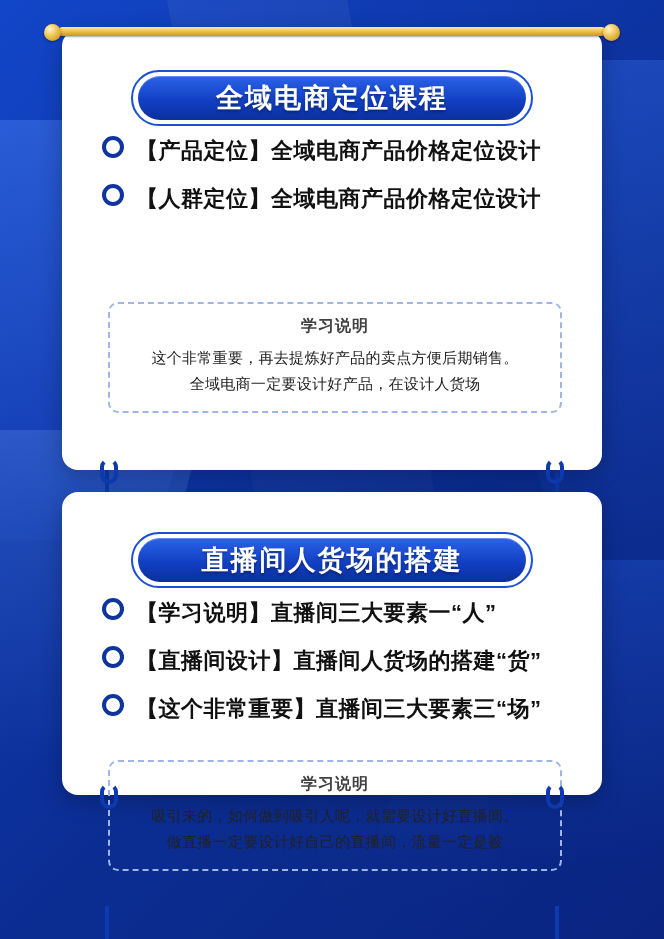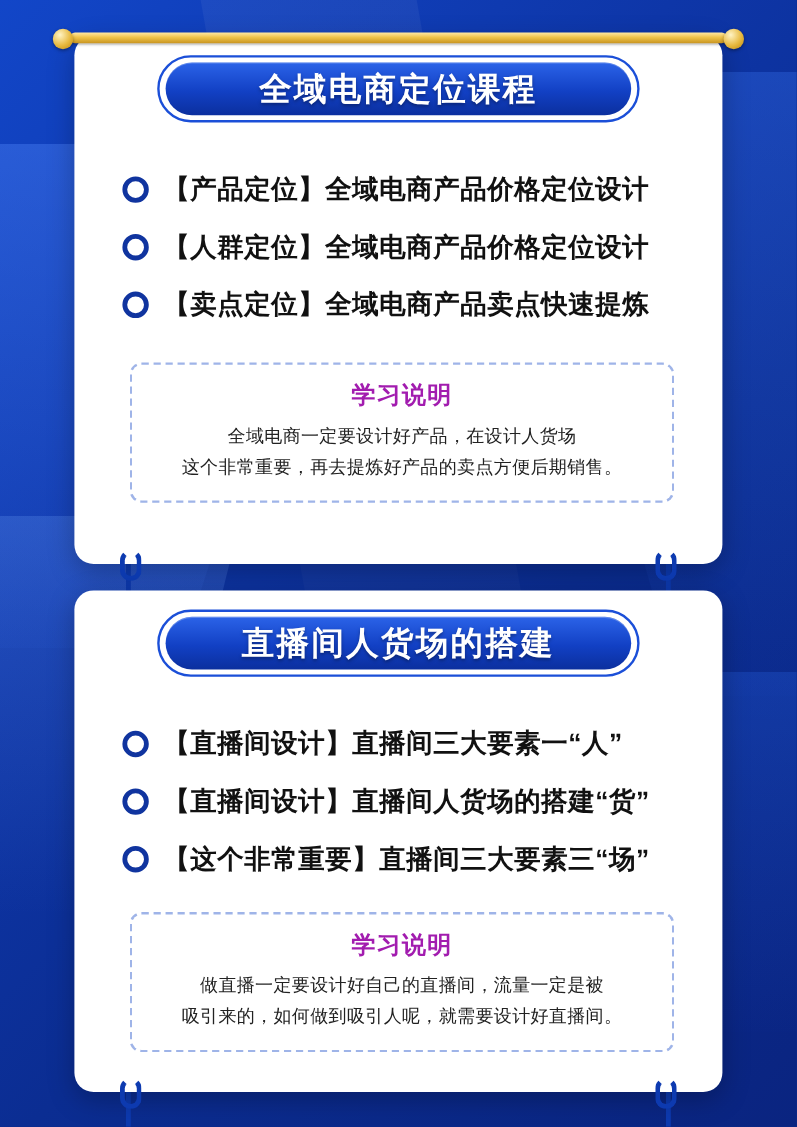--- a/index.html
+++ b/index.html
@@ -94,21 +94,21 @@
   }
   .card {
     position: absolute;
     left: 62px;
     width: 540px;
     background: #ffffff;
     border-radius: 16px;
     box-shadow: 0 6px 22px rgba(0,0,0,0.25);
   }
   .card-1 { top: 30px; height: 440px; }
-  .card-2 { top: 492px; height: 418px; }
+  .card-2 { top: 492px; height: 303px; }
 
   
   .hole {
     position: absolute;
     width: 18px; height: 26px;
     border-radius: 9px;
     border: 4px solid #0d3ab0;
     border-top-color: transparent;
     background: transparent;
   }
@@ -125,21 +125,21 @@
   .conn-a { left: 105px; top: 444px; height: 52px; }
   .conn-b { left: 555px; top: 444px; height: 52px; }
   .conn-c { left: 105px; top: 906px; height: 33px; }
   .conn-d { left: 555px; top: 906px; height: 33px; }
 
   
   .pill-wrap {
     position: absolute;
     left: 50%;
     transform: translateX(-50%);
-    top: 16px;
+    top: 40px;
     width: 402px;
     height: 56px;
   }
   .pill-outer {
     position: absolute;
     inset: 0;
     border: 2px solid #1b4fd8;
     border-radius: 28px;
   }
   .pill-inner {
@@ -163,21 +163,20 @@
 
   
   .bullets {
     position: absolute;
     left: 40px;
     right: 28px;
     top: 106px;
   }
   .bullet-row {
     display: flex;
-    align-items: center;
     height: 44px;
     margin-bottom: 4px;
   }
   .dot {
     flex: 0 0 auto;
     width: 22px; height: 22px;
     border-radius: 50%;
     background: #ffffff;
     border: 4px solid #10349f;
     margin-right: 12px;
@@ -194,22 +193,22 @@
   .note {
     position: absolute;
     left: 46px;
     right: 40px;
     border: 2px dashed #9fb4e8;
     border-radius: 10px;
     padding: 12px 10px 14px;
     text-align: center;
   }
   .note-title {
-    color: #a21caf;
-    font-size: 20px;
+    color: #404040;
+    font-size: 16px;
     font-weight: bold;
     letter-spacing: 1px;
     margin-bottom: 8px;
   }
   .note-line {
     color: #222222;
     font-size: 15px;
     line-height: 26px;
     letter-spacing: 0.3px;
   }
@@ -249,63 +248,59 @@
 
     <div class="bullets">
       <div class="bullet-row">
         <span class="dot"></span>
         <span class="bullet-text">【产品定位】全域电商产品价格定位设计</span>
       </div>
       <div class="bullet-row">
         <span class="dot"></span>
         <span class="bullet-text">【人群定位】全域电商产品价格定位设计</span>
       </div>
-      <div class="bullet-row">
-        <span class="dot"></span>
-        <span class="bullet-text">【卖点定位】全域电商产品卖点快速提炼</span>
-      </div>
     </div>
 
     <div class="note" style="top:272px;">
       <div class="note-title">学习说明</div>
+      <div class="note-line">这个非常重要，再去提炼好产品的卖点方便后期销售。</div>
       <div class="note-line">全域电商一定要设计好产品，在设计人货场</div>
-      <div class="note-line">这个非常重要，再去提炼好产品的卖点方便后期销售。</div>
     </div>
 
     <div class="hole hl"></div>
     <div class="hole hr"></div>
   </div>
 
   <div class="card card-2">
 
     <div class="pill-wrap">
       <div class="pill-outer"></div>
       <div class="pill-inner">
         <span class="pill-text">直播间人货场的搭建</span>
       </div>
     </div>
 
     <div class="bullets">
       <div class="bullet-row">
         <span class="dot"></span>
-        <span class="bullet-text">【直播间设计】直播间三大要素一“人”</span>
+        <span class="bullet-text">【学习说明】直播间三大要素一“人”</span>
       </div>
       <div class="bullet-row">
         <span class="dot"></span>
         <span class="bullet-text">【直播间设计】直播间人货场的搭建“货”</span>
       </div>
       <div class="bullet-row">
         <span class="dot"></span>
         <span class="bullet-text">【这个非常重要】直播间三大要素三“场”</span>
       </div>
     </div>
 
     <div class="note" style="top:268px;">
       <div class="note-title">学习说明</div>
+      <div class="note-line">吸引来的，如何做到吸引人呢，就需要设计好直播间。</div>
       <div class="note-line">做直播一定要设计好自己的直播间，流量一定是被</div>
-      <div class="note-line">吸引来的，如何做到吸引人呢，就需要设计好直播间。</div>
     </div>
 
     <div class="hole hl"></div>
     <div class="hole hr"></div>
   </div>
 
 </div>
 
 </body></html>

